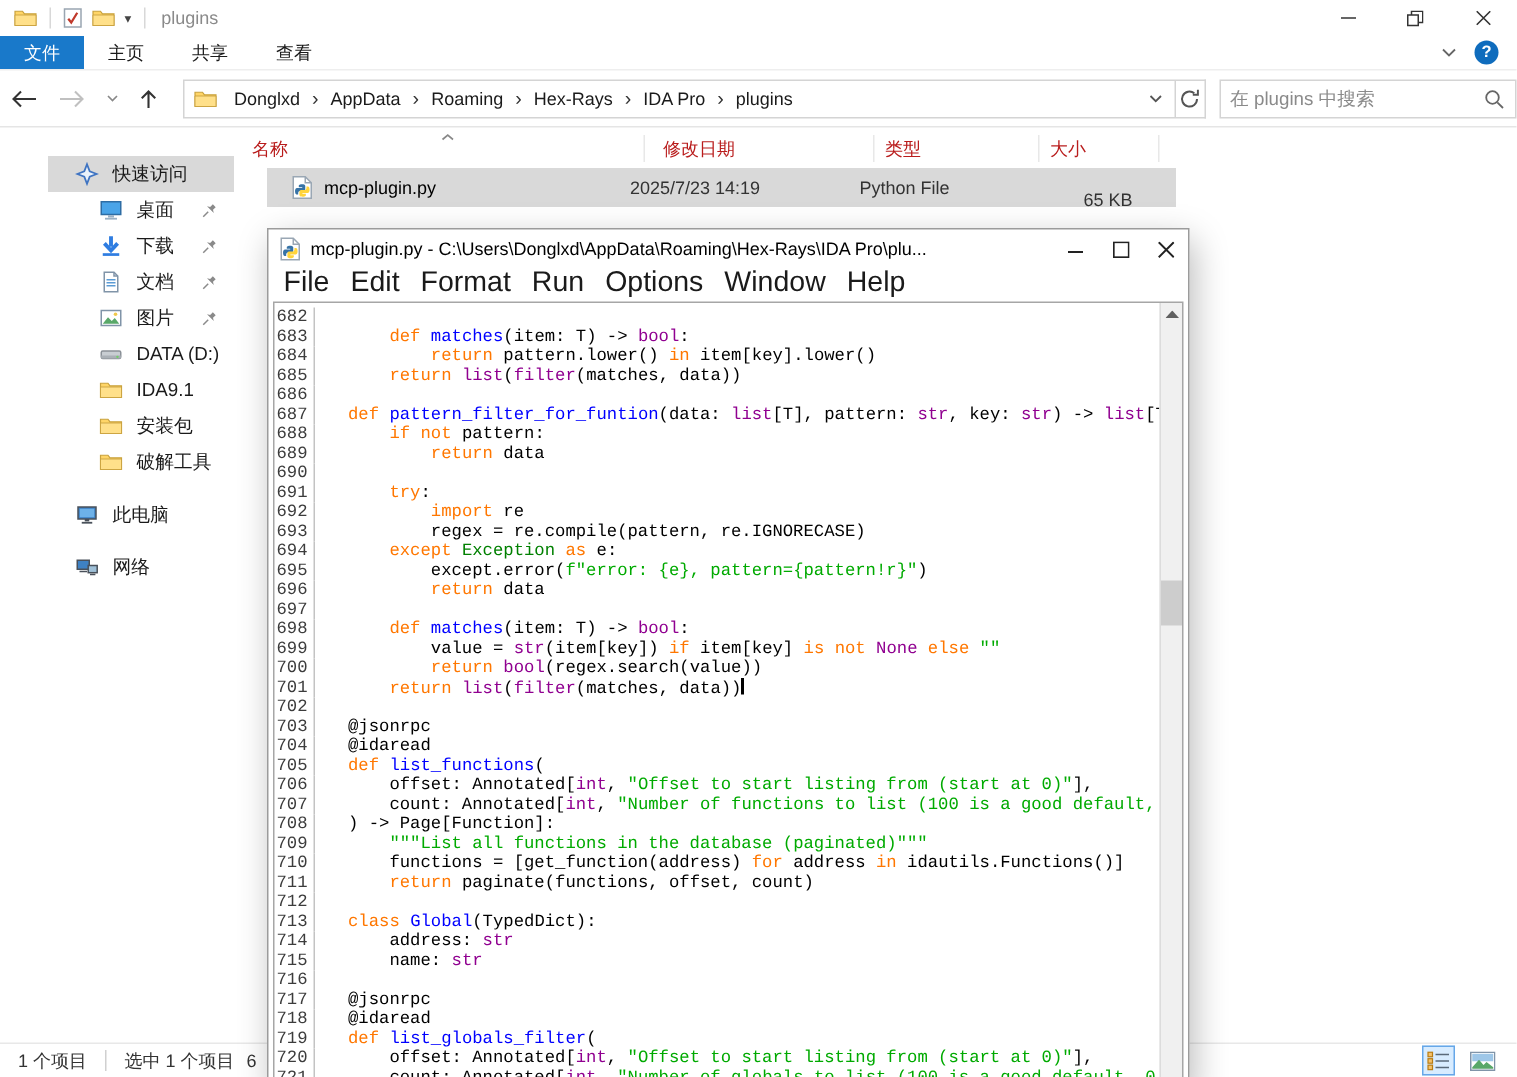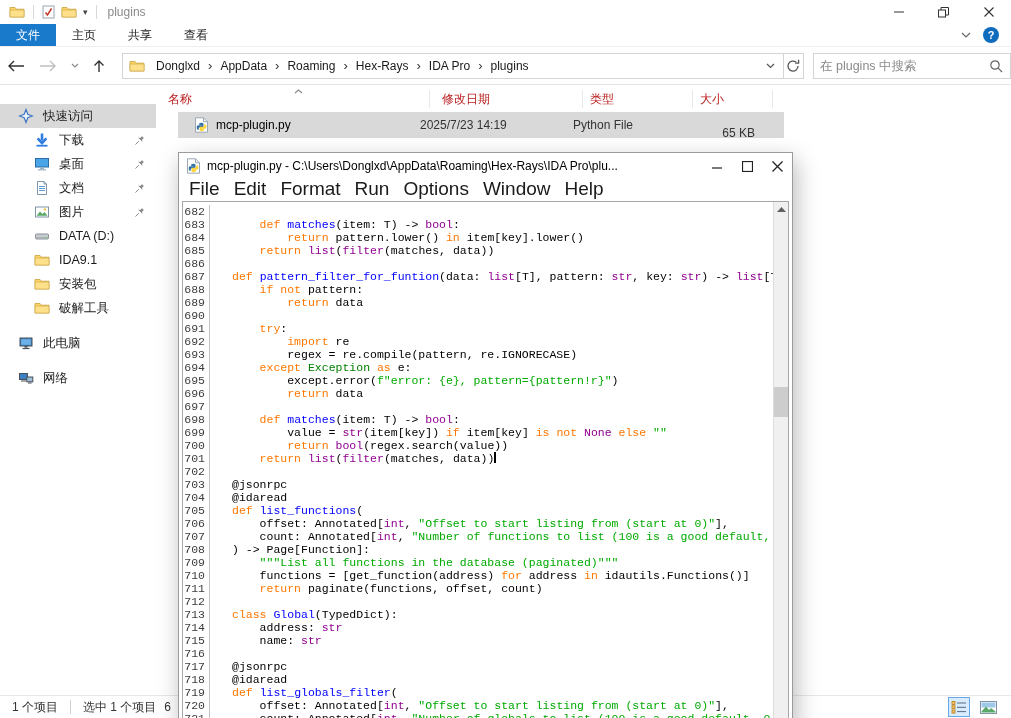--- a/index.html
+++ b/index.html
@@ -38,21 +38,21 @@
   .refreshbtn { width:24px; height:26px; border:1px solid #d4d4d4; border-left:none;
      display:flex; align-items:center; justify-content:center; }
   .searchbox { width:198px; height:26px; border:1px solid #d4d4d4; margin-left:9px;
      display:flex; align-items:center; }
   .searchbox input { border:none; outline:none; flex:1; padding:0 6px; font-size:12.5px;
      font-family:inherit; color:#333; background:transparent; }
   .searchbox input::placeholder { color:#8a8a8a; }
   .searchbox .icn { padding:0 7px 0 2px; }
 
   .main { position:absolute; top:86px; bottom:23px; left:0; right:0; display:flex; }
-  .sidebar { width:156px; padding-top:18px; flex:none; }
+  .sidebar { width:156px; padding-top:18px; flex:none;padding-left:32px; }
   .side-item { height:24px; display:flex; align-items:center; font-size:12.5px; }
   .side-item .icn { width:16px; margin-right:9px; }
   .side-item.lvl0 { padding-left:18px; }
   .side-item.lvl1 { padding-left:34px; }
   .side-item.sel { background:#d9d9d9; }
   .side-item.gap { margin-top:11px; }
   .side-pin { margin-left:auto; margin-right:12px; }
 
   .filepane { flex:1; position:relative; }
   .sort-caret { position:absolute; left:138px; top:-3px; color:#777; }
@@ -240,42 +240,42 @@
           <span class="icn">
             <svg width="16" height="16" viewBox="0 0 16 16">
               <path d="M8 1.5 L9.8 6.2 L14.5 8 L9.8 9.8 L8 14.5 L6.2 9.8 L1.5 8 L6.2 6.2 Z" fill="#eaf2fb" stroke="#3f74c2" stroke-width="1.2"></path>
             </svg>
           </span>
           <span>快速访问</span>
         </div>
         <div class="side-item lvl1">
           <span class="icn">
             <svg width="16" height="16">
-              <path d="M8 1.5 L8 8.5" stroke="#2f7de1" stroke-width="2.6"></path>
-              <path d="M3.6 6.3 L8 11 L12.4 6.3" fill="none" stroke="#2f7de1" stroke-width="2.6"></path>
-              <rect x="2.5" y="12.8" width="11" height="1.8" fill="#2f7de1"></rect>
-            </svg>
-          </span>
-          <span>下载</span>
+              <rect x="1.5" y="2.5" width="13" height="8.5" fill="#4aa4e8" stroke="#2e6da4"></rect>
+              <rect x="6" y="11.5" width="4" height="1.5" fill="#9ab0c4"></rect>
+              <rect x="4" y="13.2" width="8" height="1.2" fill="#9ab0c4"></rect>
+            </svg>
+          </span>
+          <span>桌面</span>
           <span class="icn side-pin">
             <svg width="11" height="11">
               <path d="M1.5 9.5 L4.8 6.2" stroke="#8a8a8a" stroke-width="1"></path>
               <path d="M4 2.5 L8.5 7 L8 4.9 L9.8 3.1 L7.9 1.2 L6.1 3 Z" fill="#8a8a8a"></path>
             </svg>
           </span>
         </div>
         <div class="side-item lvl1">
           <span class="icn">
             <svg width="16" height="16">
-              <rect x="1.5" y="2.5" width="13" height="8.5" fill="#4aa4e8" stroke="#2e6da4"></rect>
-              <rect x="6" y="11.5" width="4" height="1.5" fill="#9ab0c4"></rect>
-              <rect x="4" y="13.2" width="8" height="1.2" fill="#9ab0c4"></rect>
-            </svg>
-          </span>
-          <span>桌面</span>
+              <path d="M8 1.5 L8 8.5" stroke="#2f7de1" stroke-width="2.6"></path>
+              <path d="M3.6 6.3 L8 11 L12.4 6.3" fill="none" stroke="#2f7de1" stroke-width="2.6"></path>
+              <rect x="2.5" y="12.8" width="11" height="1.8" fill="#2f7de1"></rect>
+            </svg>
+          </span>
+          <span>下载</span>
           <span class="icn side-pin">
             <svg width="11" height="11">
               <path d="M1.5 9.5 L4.8 6.2" stroke="#8a8a8a" stroke-width="1"></path>
               <path d="M4 2.5 L8.5 7 L8 4.9 L9.8 3.1 L7.9 1.2 L6.1 3 Z" fill="#8a8a8a"></path>
             </svg>
           </span>
         </div>
         <div class="side-item lvl1">
           <span class="icn">
             <svg width="16" height="16">

